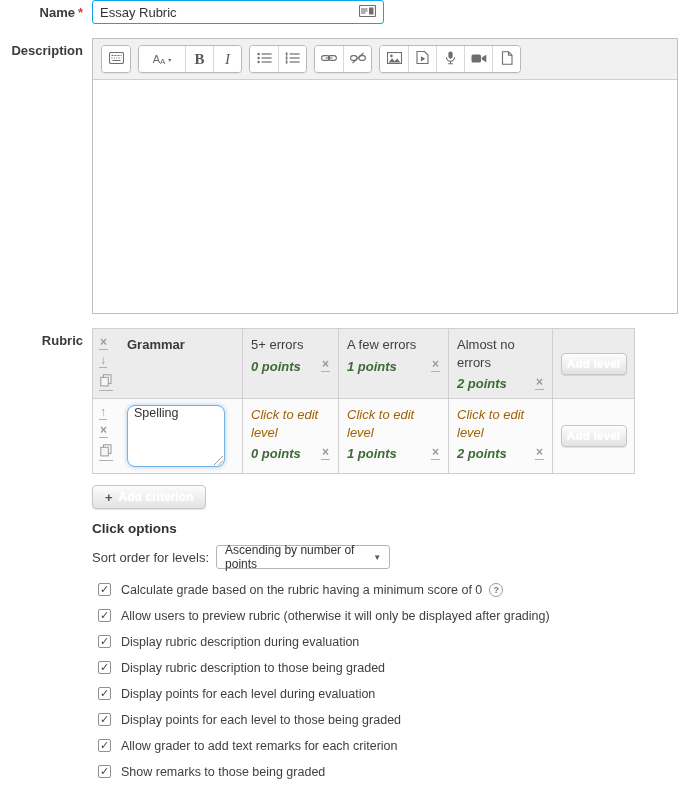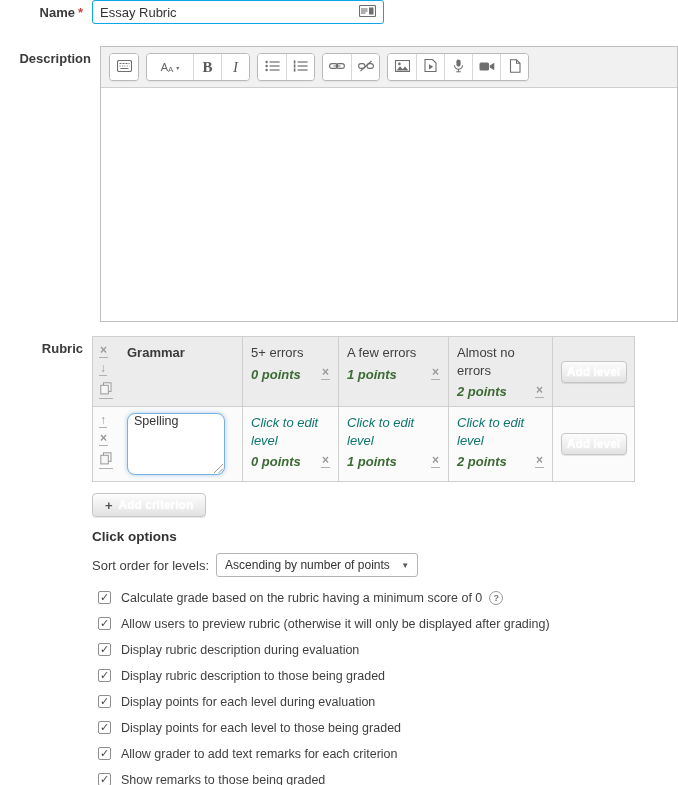--- a/index.html
+++ b/index.html
@@ -1,21 +1,21 @@
 <!DOCTYPE html>
 <html><head>
 <meta charset="utf-8">
 <style>
   * { box-sizing: border-box; margin: 0; padding: 0; }
   html,body { width: 678px; height: 785px; overflow: hidden; background: #fff;
     font-family: "Liberation Sans", sans-serif; font-size: 13px; color: #3f3f3f; }
 
   .form-row { display: flex; align-items: flex-start; }
   .row-name { margin-top: 0; }
-  .row-desc { margin-top: 22px; padding-left: 8px; }
+  .row-desc { margin-top: 14px; }
   .row-rubric { margin-top: 14px; }
 
   .flabel { flex: none; width: 92px; padding: 5px 9px 0 0; text-align: right;
     font-weight: bold; color: #3b3b3b; }
   .req { color: #d43c3c; margin-left: 3px; font-weight: bold; }
 
   
   .text-input { width: 292px; height: 24px; border: 1px solid #0ea5e9; border-radius: 3px;
     display: flex; align-items: center; padding: 0 7px; background: #fff; }
   .text-input .val { flex: 1; color: #333; }
@@ -46,41 +46,41 @@
   .rrow.view .rcell { background: #ececec; }
   .rrow.editing .rcell { background: #fbfbfb; }
   .cell-crit { width: 150px; display: flex; padding: 6px; }
   .ctrls { width: 20px; flex: none; display: flex; flex-direction: column; gap: 6px;
     align-items: flex-start; padding-top: 3px; }
   .icon-link { display: inline-block; border-bottom: 1px solid #b0b0b0; padding: 0 1px 2px 1px;
     line-height: 9px; color: #9a9a9a; font-size: 12px; font-weight: bold; cursor: pointer; }
   .crit-name { font-weight: bold; color: #3a3a3a; padding-left: 8px; padding-top: 2px; }
   .lv1 { width: 96px; } .lv2 { width: 110px; } .lv3 { width: 104px; }
   .lvl-def { color: #3f3f3f; line-height: 1.35; }
-  .editing .lvl-def { color: #0f766e; font-style: italic; }
+  .editing .lvl-def { color: #a16207; font-style: italic; }
   .pts-row { display: flex; align-items: center; justify-content: space-between; margin-top: 5px; text-align: center; }
   .pts { color: #3d6b35; font-weight: bold; font-style: italic; }
   .cell-add { width: 82px; display: flex; align-items: center; justify-content: center; padding: 0; }
   .gbtn { background: linear-gradient(#fdfdfd, #e2e2e2); border: 1px solid #c6c6c6; border-radius: 4px;
     color: #fff; font-weight: bold; font-size: 12px; text-shadow: 0 0 2px rgba(255,255,255,.95);
     box-shadow: 0 1px 1px rgba(0,0,0,.1); cursor: pointer;
     font-family: "Liberation Sans", sans-serif; }
   .addlevel { width: 66px; height: 22px; display: flex; align-items: center; justify-content: center; }
   .ta-wrap { position: relative; margin-left: 8px; }
   textarea.crit-edit { width: 98px; height: 62px; border: 1px solid #77b2e2; border-radius: 8px;
     box-shadow: 0 0 4px rgba(100,160,220,.55); padding: 0 6px; resize: none;
     font: 12.5px "Liberation Sans", sans-serif; color: #333; outline: none; display: block; }
   .grip { position: absolute; right: 2px; bottom: 2px; pointer-events: none; }
 
   .addcrit { margin-top: 11px; height: 24px; display: inline-flex; align-items: center; gap: 6px; padding: 0 12px; }
   .addcrit .plus { color: #555; text-shadow: none; font-weight: bold; font-size: 13px; }
 
   .opts-head { font-size: 13.5px; font-weight: bold; color: #333; margin-top: 12px; }
   .sort-row { display: flex; align-items: center; margin-top: 9px; color: #3f3f3f; }
-  .select { margin-left: 7px; width: 202px; height: 24px; border: 1px solid #b5b5b5; border-radius: 3px;
+  .select { margin-left: 7px; width: 174px; height: 24px; border: 1px solid #b5b5b5; border-radius: 3px;
     display: flex; align-items: center; padding: 0 8px; font-size: 12px; color: #333;
     background: #fff; cursor: pointer; }
   .select .arrow { margin-left: auto; font-size: 8px; color: #555; }
 
   .cbx-list { margin-top: 14px; }
   .cbx-row { display: flex; align-items: center; margin: 0 0 13px 6px; height: 13px; }
   .cbx { width: 13px; height: 13px; border: 1px solid #8f8f8f; border-radius: 2px; background: #fff;
     display: flex; align-items: center; justify-content: center; font-size: 11px; color: #444;
     line-height: 1; flex: none; cursor: pointer; }
   .cbx-label { margin-left: 10px; font-size: 12.5px; color: #3f3f3f; }

